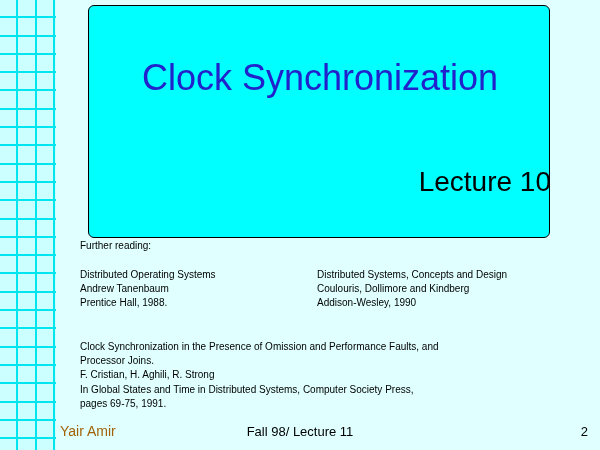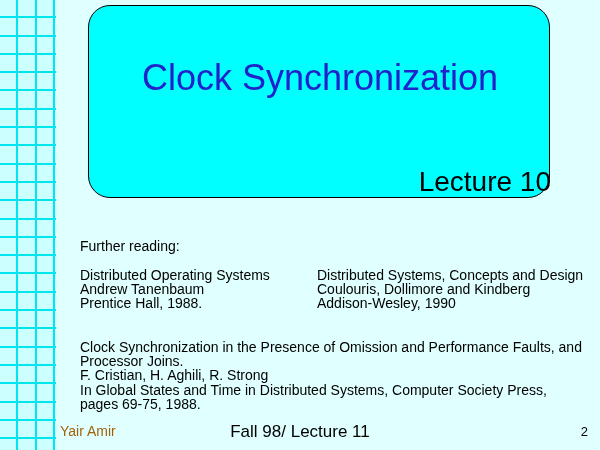--- a/index.html
+++ b/index.html
@@ -41,24 +41,24 @@
     height: 450px;
     background: #e0ffff;
   }
 
   
   #title-box {
     position: absolute;
     left: 88px;
     top: 5px;
     width: 462px;
-    height: 193px;
+    height: 233px;
     background: #00ffff;
     border: 1px solid #000000;
-    border-radius: 22px;
+    border-radius: 6px;
     box-sizing: border-box;
   }
   #slide-title {
     position: absolute;
     left: 0;
     top: 52px;
     width: 462px;
     text-align: center;
     color: #2222cc;
     font-size: 36px;
@@ -75,21 +75,21 @@
     color: #000000;
     font-size: 28px;
     line-height: 32px;
     white-space: nowrap;
   }
 
   
   .body-text {
     position: absolute;
     color: #000000;
-    font-size: 14px;
+    font-size: 10px;
     line-height: 14.2px;
     white-space: pre;
   }
 
   #further-reading-label { left: 80px; top: 239px; }
   #ref-col-left  { left: 80px;  top: 268px; }
   #ref-col-right { left: 317px; top: 268px; }
   #ref-block-bottom { left: 80px; top: 340px; }
 
   
@@ -102,21 +102,21 @@
     line-height: 17px;
     white-space: nowrap;
   }
   #footer-center {
     position: absolute;
     left: 0;
     top: 425px;
     width: 600px;
     text-align: center;
     color: #000000;
-    font-size: 17px;
+    font-size: 13px;
     line-height: 14px;
     white-space: nowrap;
   }
   #footer-pagenum {
     position: absolute;
     right: 12px;
     top: 424px;
     color: #000000;
     font-size: 13px;
     line-height: 16px;
@@ -142,21 +142,21 @@
 Prentice Hall, 1988.</div>
 
   <div class="body-text" id="ref-col-right">Distributed Systems, Concepts and Design
 Coulouris, Dollimore and Kindberg
 Addison-Wesley, 1990</div>
 
   <div class="body-text" id="ref-block-bottom">Clock Synchronization in the Presence of Omission and Performance Faults, and
 Processor Joins.
 F. Cristian, H. Aghili, R. Strong
 In Global States and Time in Distributed Systems, Computer Society Press,
-pages 69-75, 1988.</div>
+pages 69-75, 1991.</div>
 
   <div id="footer-author">Yair Amir</div>
 
   <div id="footer-center">Fall 98/ Lecture 11</div>
 
   <div id="footer-pagenum">2</div>
 
 </div>
 
 </body></html>

